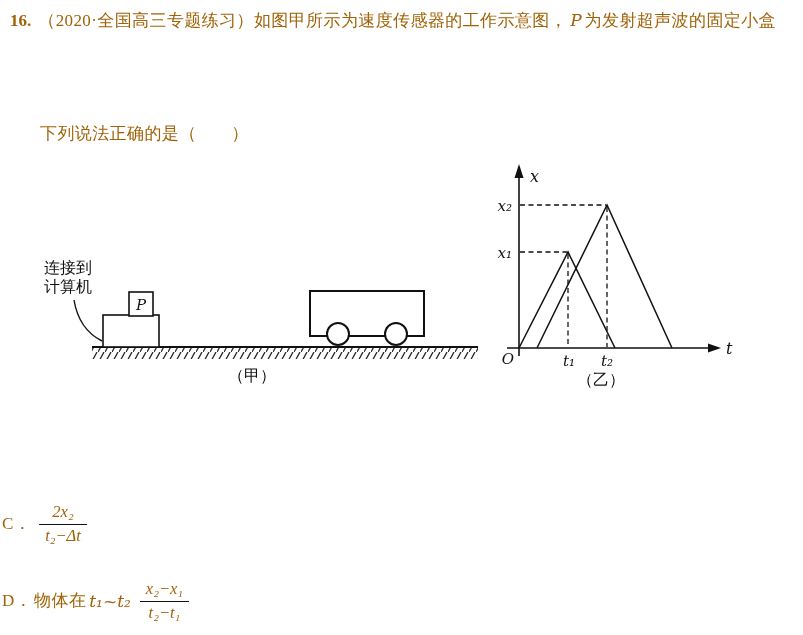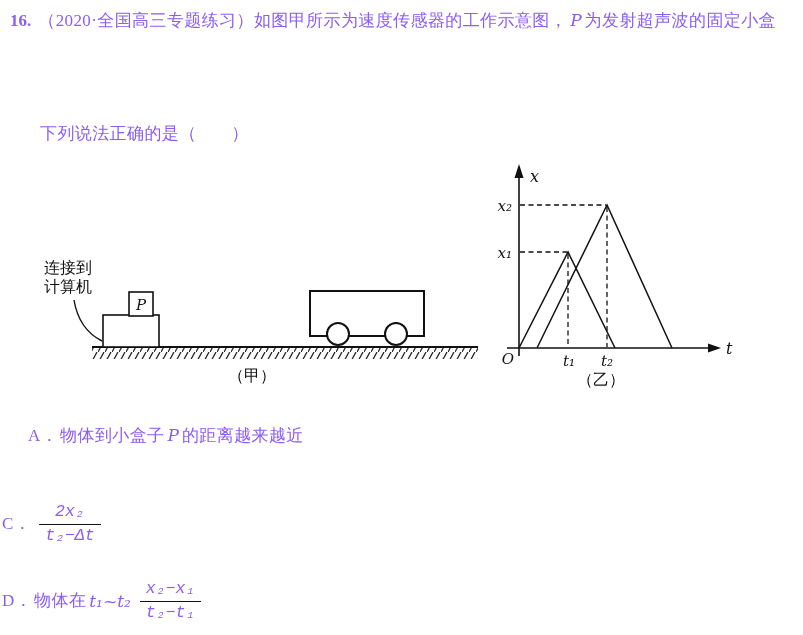--- a/index.html
+++ b/index.html
@@ -1,32 +1,32 @@
 <!DOCTYPE html>
 <html><head>
 <meta charset="utf-8">
 <style>
   html,body{margin:0;padding:0;background:#ffffff;}
   .page{
     position:relative;width:803px;height:635px;background:#ffffff;
-    font-family:"Liberation Serif","DejaVu Serif",serif;color:#8b5cf6;
+    font-family:"Liberation Serif","DejaVu Serif",serif;color:#a16207;
     overflow:hidden;
   }
   .abs{position:absolute;white-space:nowrap;}
   .q,.opt{font-size:17px;letter-spacing:0.4px;line-height:1.3;}
   .qnum{font-weight:bold;margin-right:7px;letter-spacing:0;}
   .mv{
     font-family:"DejaVu Serif",serif;font-style:italic;
     letter-spacing:0;padding:0 3px;
   }
   .olabel{margin-right:2px;}
   .optline{display:flex;align-items:center;}
   .frac{
     display:inline-flex;flex-direction:column;align-items:stretch;
-    font-family:Liberation Mono, monospace;font-style:italic;font-size:16.5px;
+    font-family:Liberation Serif, serif;font-style:italic;font-size:16.5px;
     letter-spacing:0;margin-left:6px;line-height:1.25;
   }
   .frac .num{border-bottom:1.3px solid #111;padding:0 6px 1px;text-align:center;}
   .frac .den{padding:1px 6px 0;text-align:center;}
   .figsvg{position:absolute;left:0;top:0;width:803px;height:635px;}
   .svgtxt{font-family:"DejaVu Serif",serif;fill:#111;stroke:none;}
   .it{font-style:italic;}
 </style>
 </head>
 <body>
@@ -80,23 +80,20 @@
       <text x="726" y="354" class="svgtxt it" font-size="16">t</text>
       <text x="508" y="364" class="svgtxt it" font-size="15" text-anchor="middle">O</text>
       <text x="512" y="211" class="svgtxt it" font-size="15" text-anchor="end">x₂</text>
       <text x="512" y="258" class="svgtxt it" font-size="15" text-anchor="end">x₁</text>
       <text x="569" y="366" class="svgtxt it" font-size="15" text-anchor="middle">t₁</text>
       <text x="607" y="366" class="svgtxt it" font-size="15" text-anchor="middle">t₂</text>
       <text x="601" y="385" class="svgtxt" font-size="16" text-anchor="middle">（乙）</text>
     </g>
   </svg>
 
-  <div class="abs opt" style="left:28px;top:424px;">
-    <span class="olabel">A．</span><span>物体到小盒子</span><i class="mv">P</i><span>的距离越来越近</span>
-  </div>
 
 
   <div class="abs opt optline" style="left:2px;top:500px;height:48px;">
     <span class="olabel">C．</span>
     <span class="frac">
       <span class="num">2x₂</span>
       <span class="den">t₂−Δt</span>
     </span>
   </div>
 

